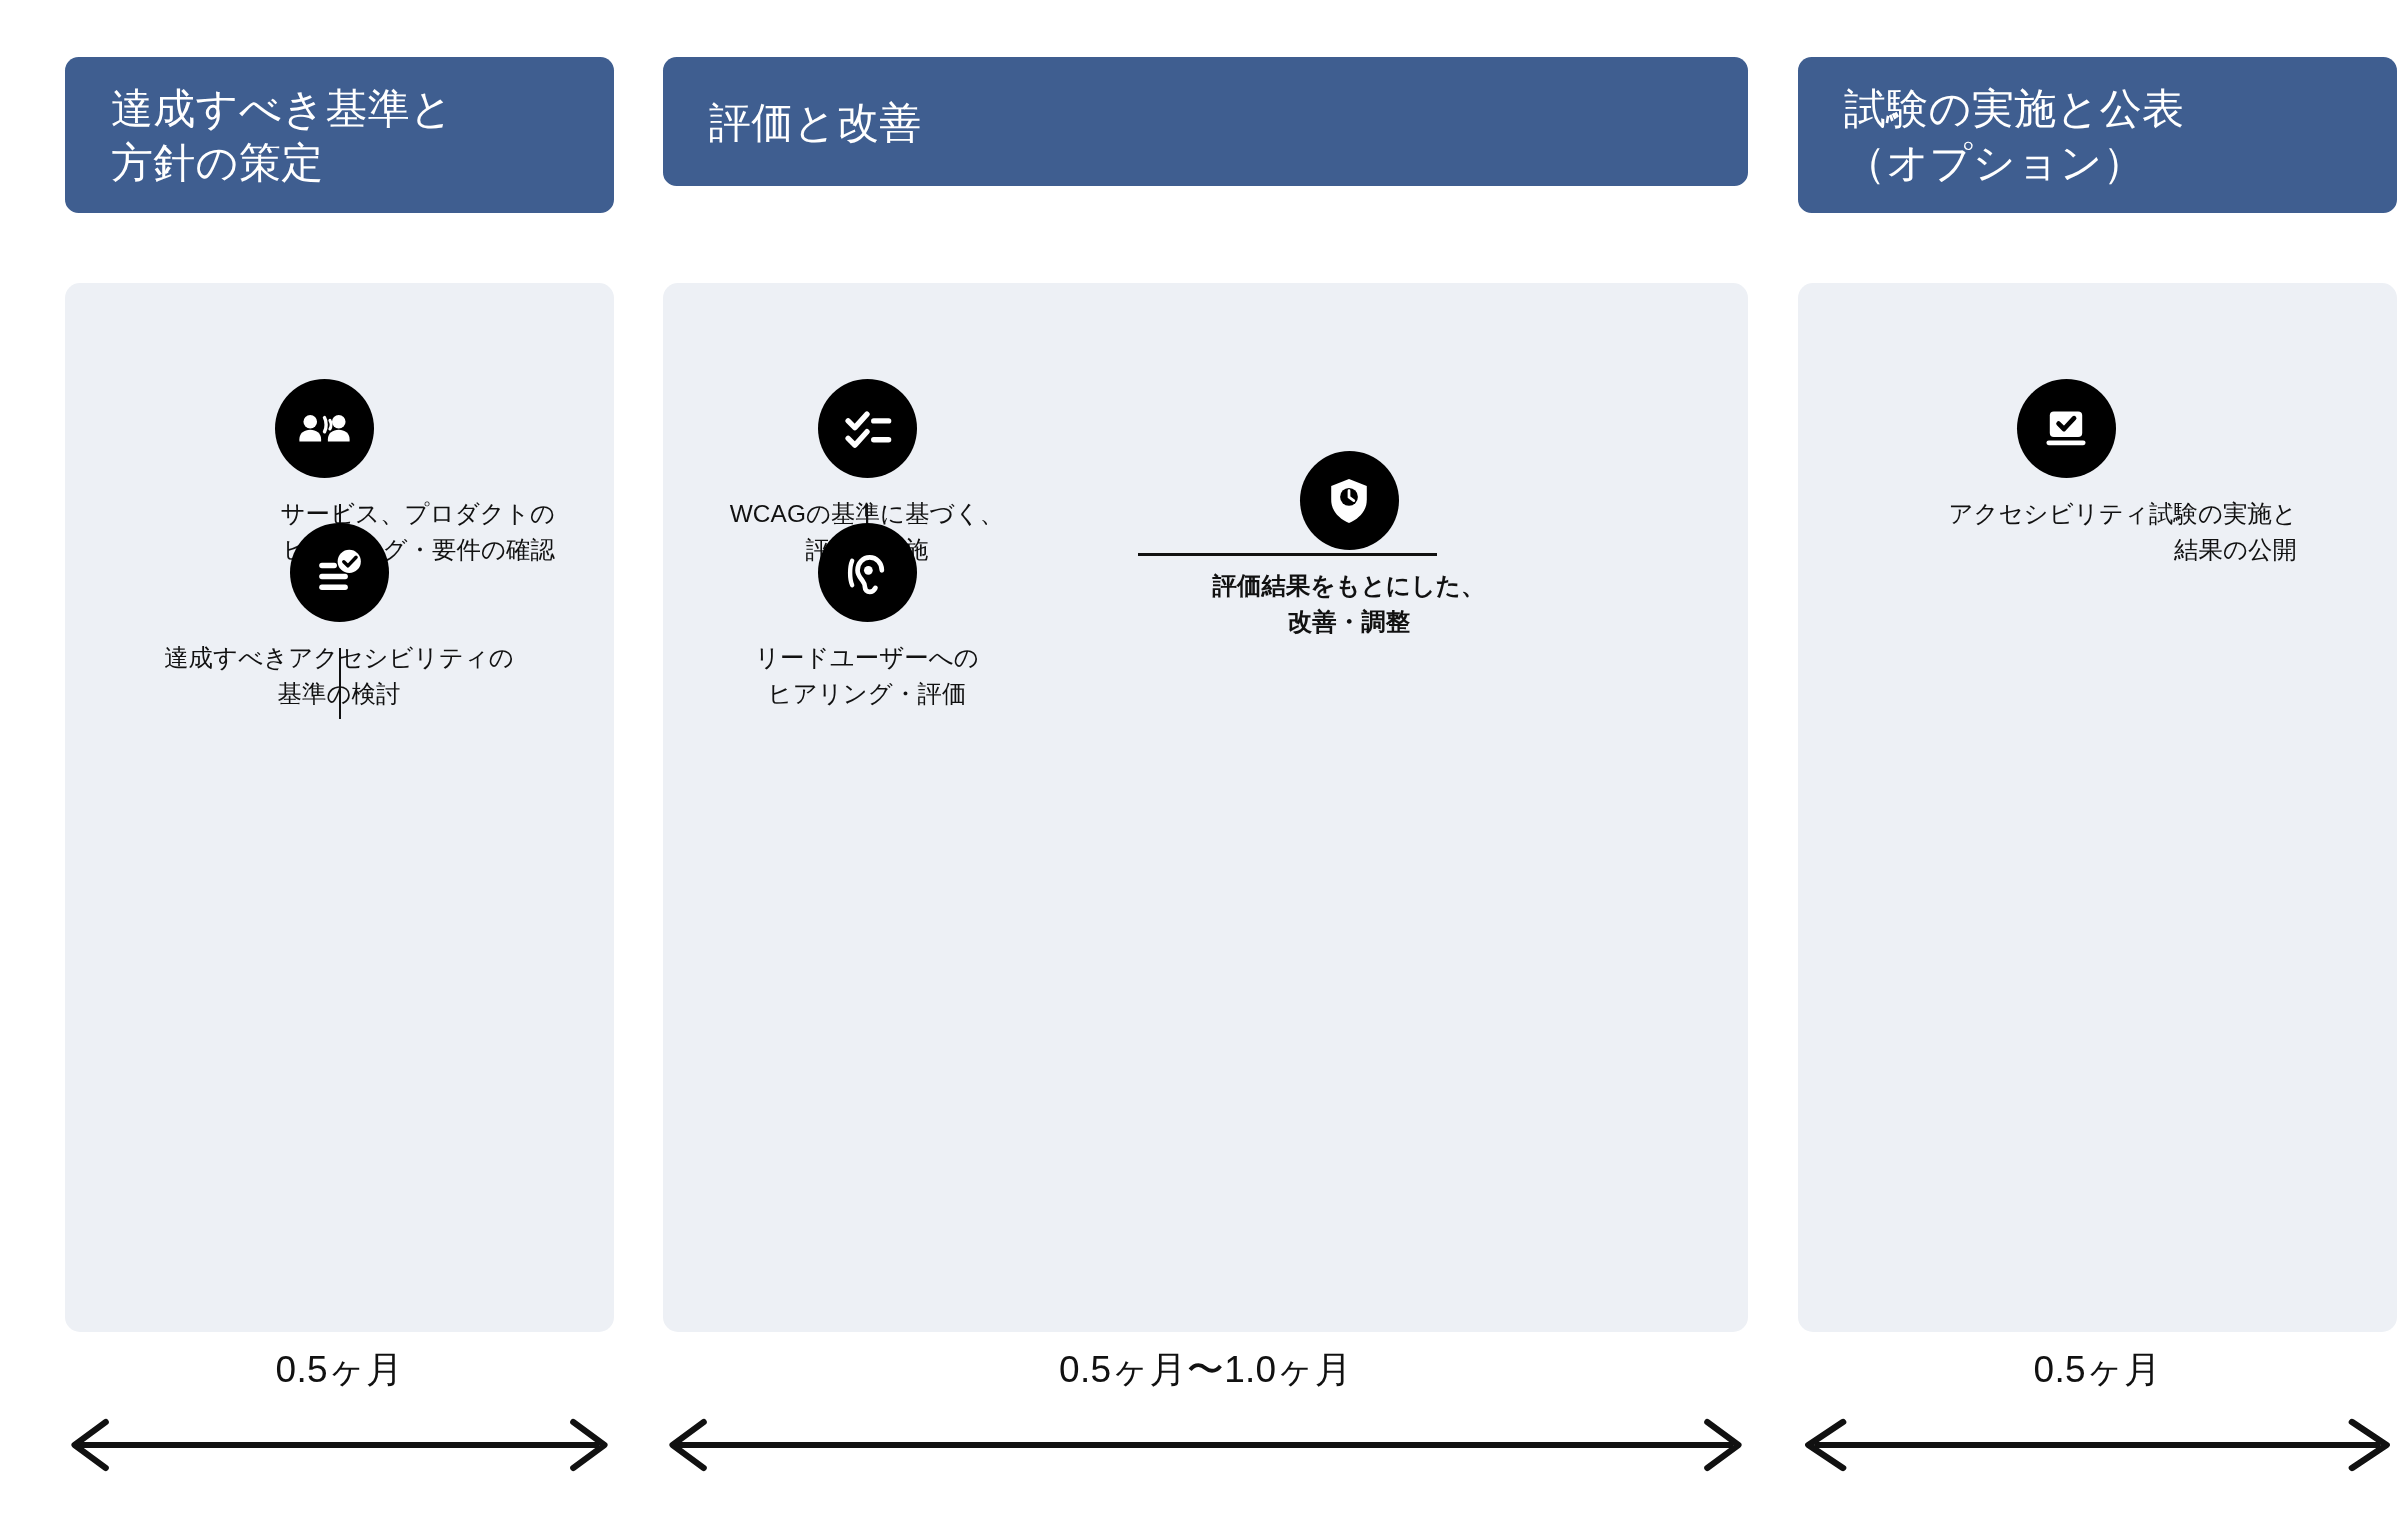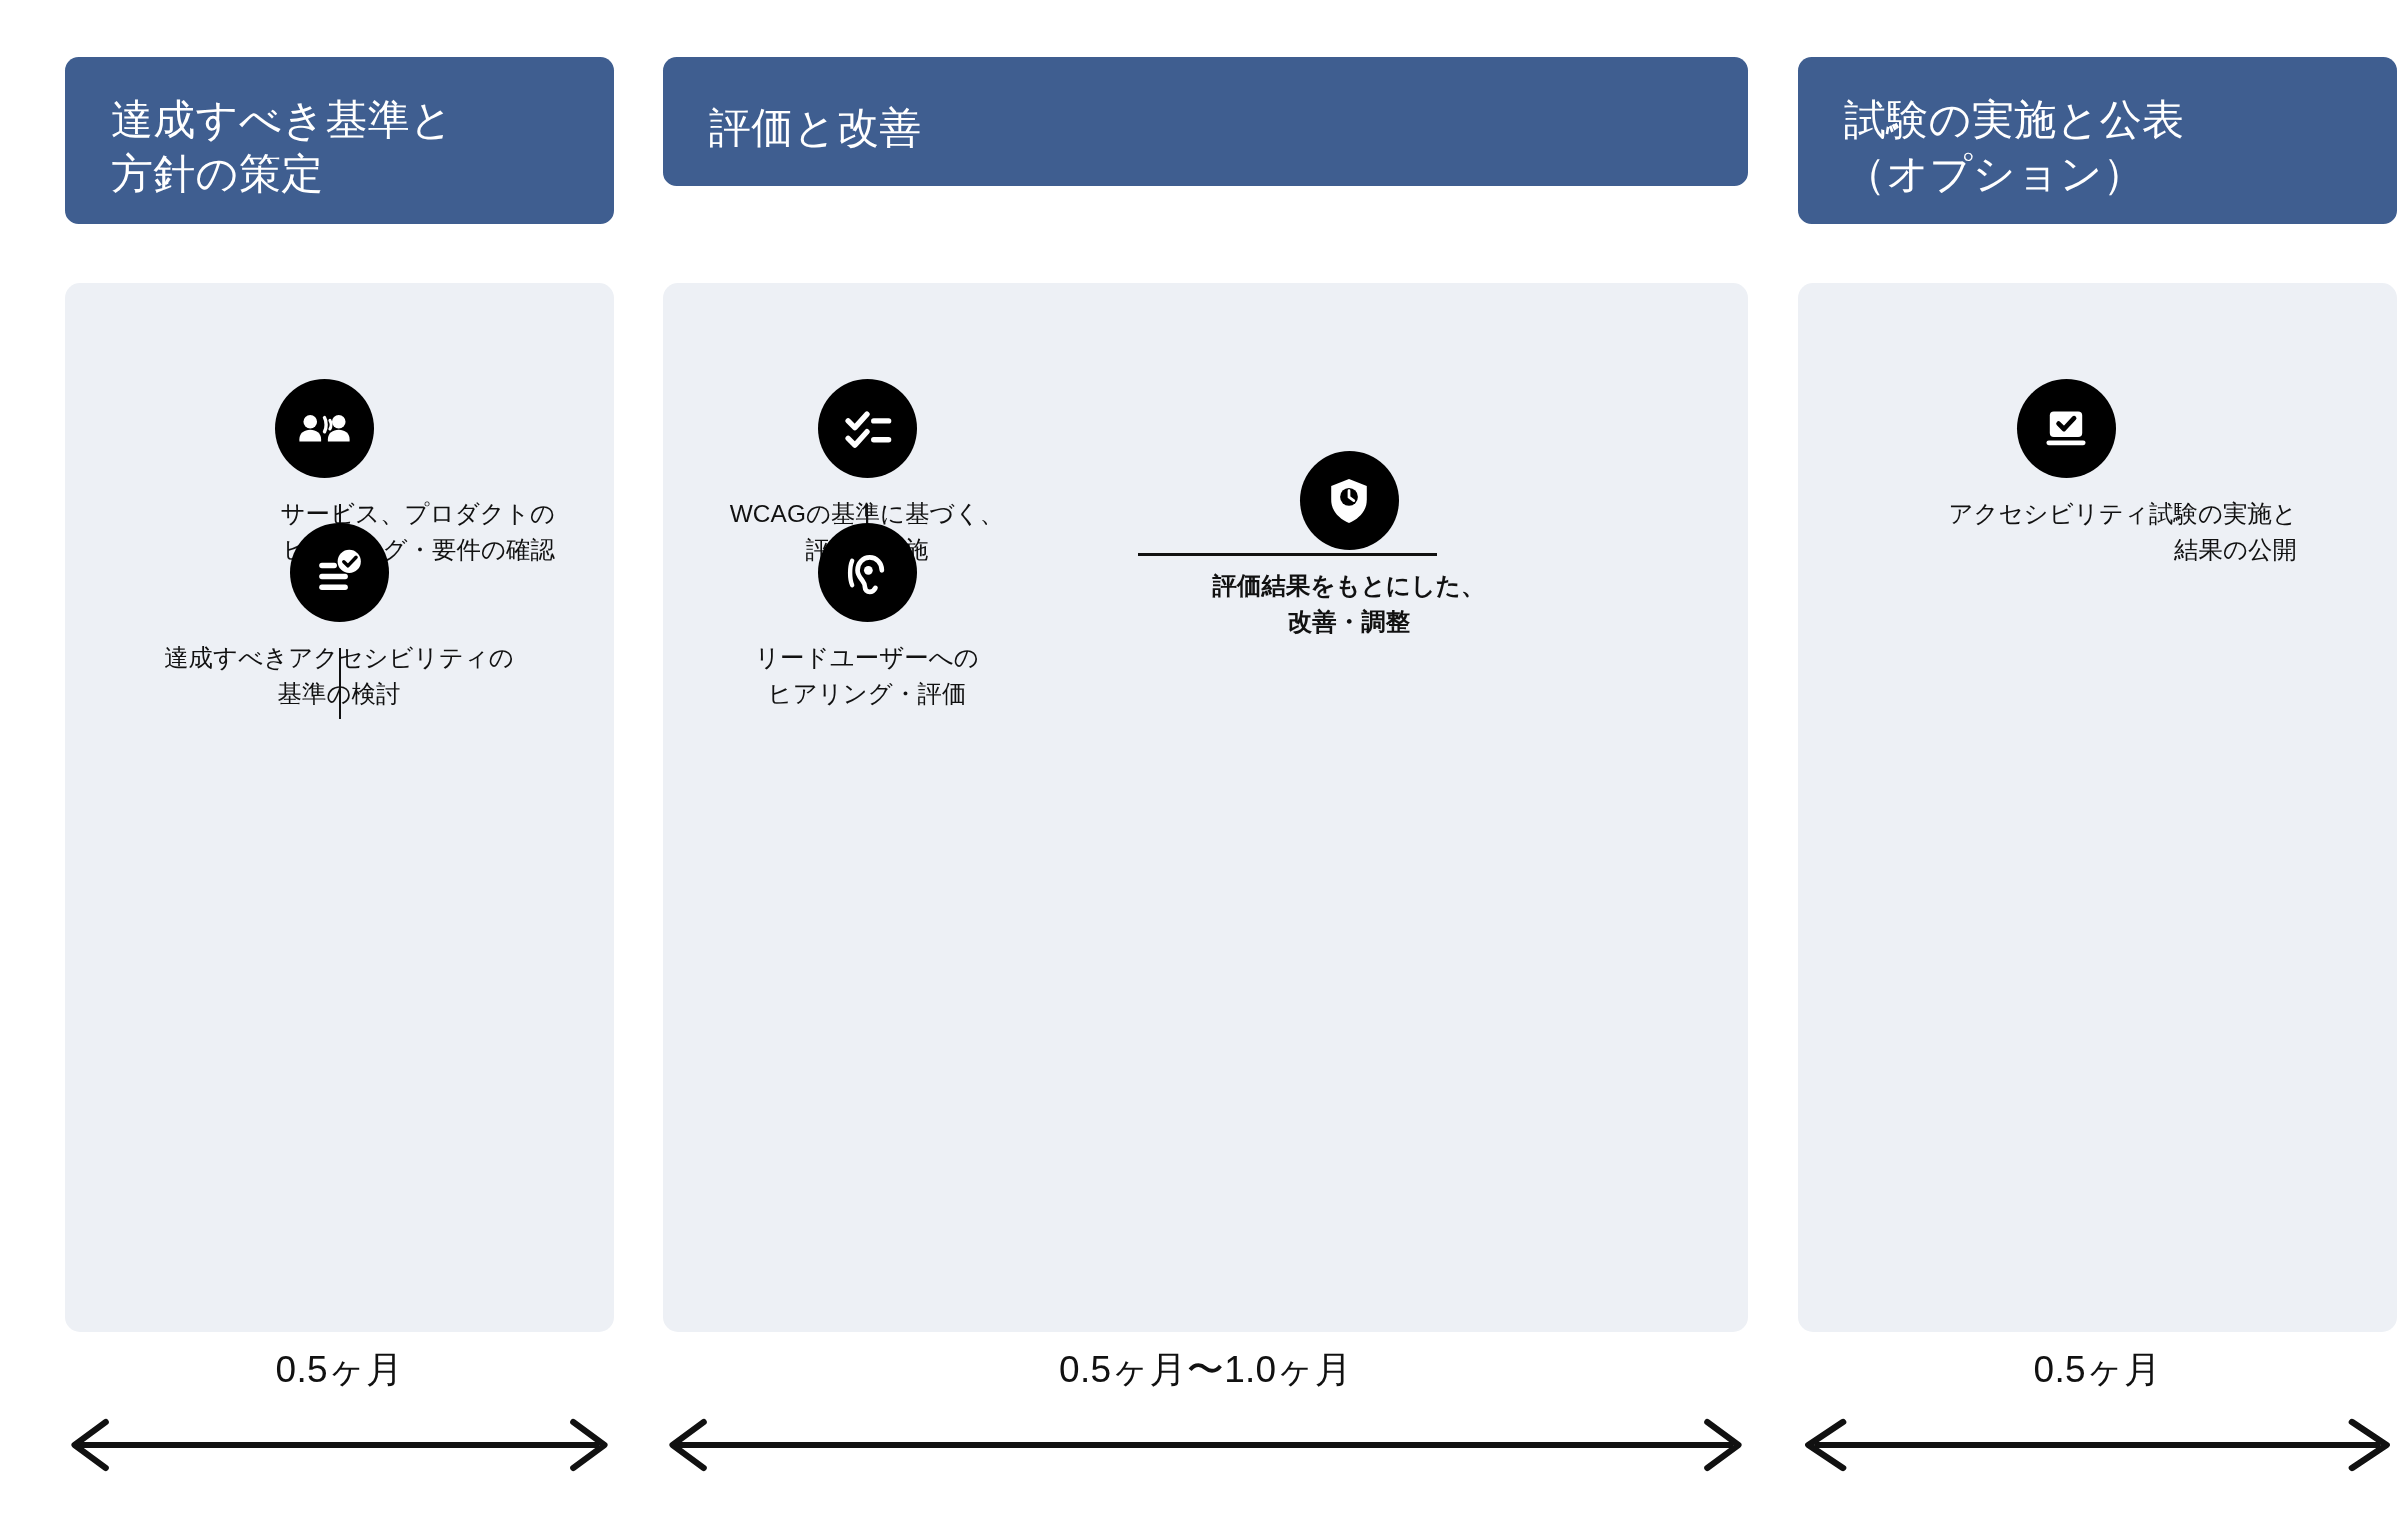--- a/index.html
+++ b/index.html
@@ -33,21 +33,21 @@
   
   .phase-header {
     position: absolute;
     top: 57px;
     left: 0;
     width: 100%;
     min-height: 129px;
     box-sizing: border-box;
     background: #3F5E90;
     border-radius: 13.6px;
-    padding: 36px 46px 23px 46px;
+    padding: 25px 46px 23px 46px;
     display: flex;
     align-items: center;
   }
   .phase-header-title {
     color: #ffffff;
     font-size: 42px;
     line-height: 1.28;
     font-weight: 400;
     letter-spacing: 0.3px;
     white-space: pre-line;

